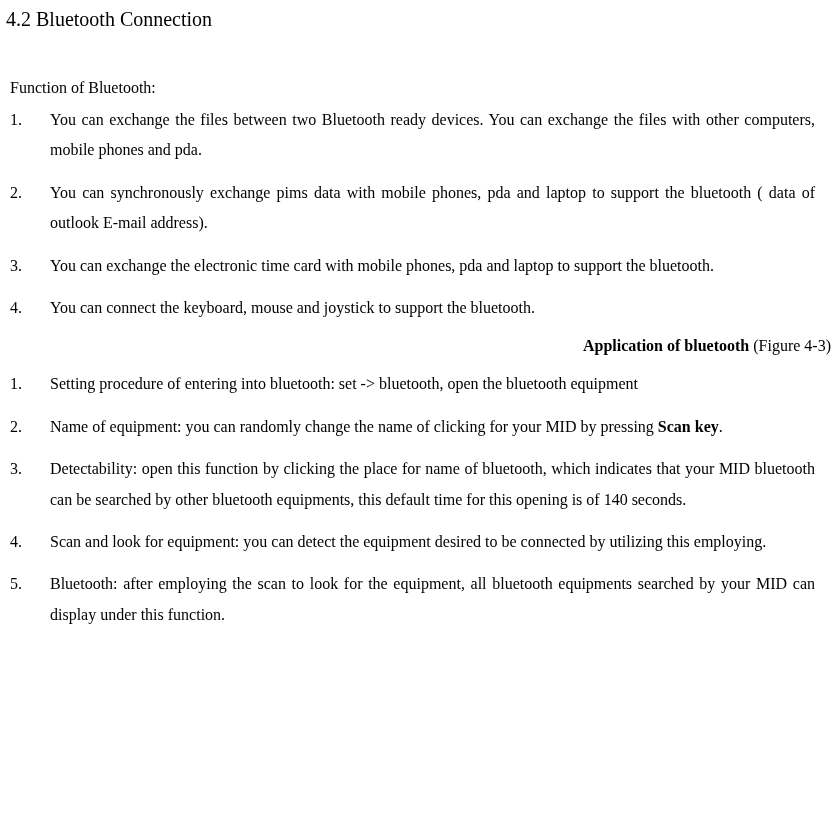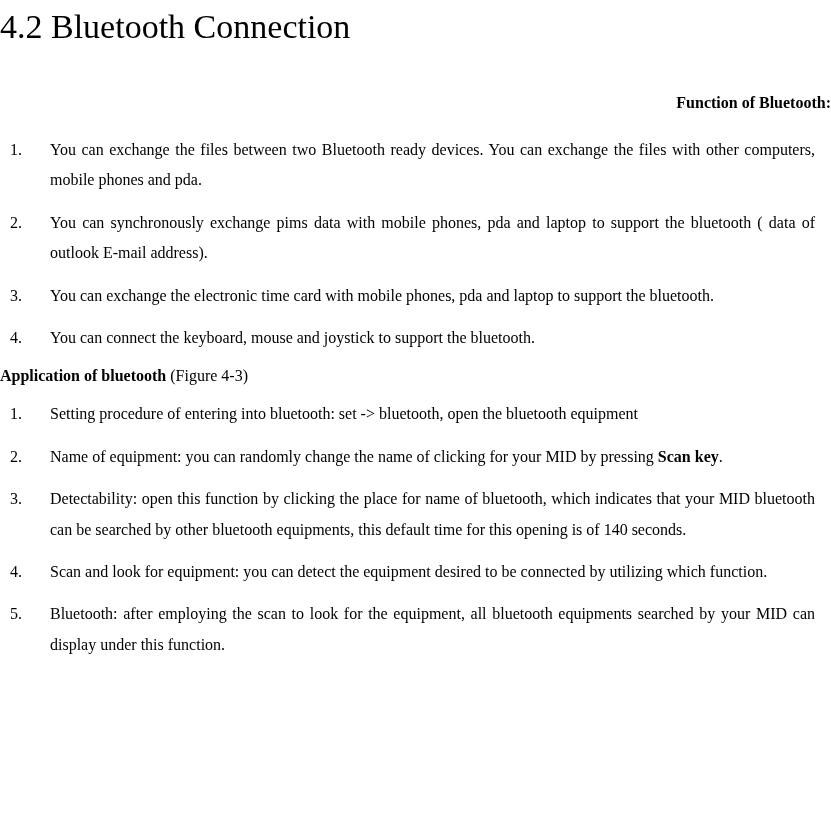--- a/index.html
+++ b/index.html
@@ -8,35 +8,36 @@
       box-sizing: border-box;
     }
     body {
       font-family: "Times New Roman", Times, serif;
       background: #ffffff;
       color: #000000;
       width: 831px;
       padding: 8px 0 20px 0;
     }
     .section-title {
-      font-size: 34px;
+      font-size: 20px;
       font-weight: normal;
+      margin-left: 6px;
       margin-bottom: 48px;
     }
     .subheading {
       font-size: 16px;
-      font-weight: bold;
+      font-weight: normal;
       margin-left: 10px;
-      margin-bottom: 23px;
-      text-align: right;
+      margin-bottom: 8px;
     }
     .subheading-app {
       font-size: 16px;
-      margin-left: 0;
+      margin-left: 14px;
       margin-bottom: 14px;
+      text-align: right;
     }
     .subheading-app .bold {
       font-weight: bold;
     }
     ol {
       list-style: none;
       margin-left: 10px;
       margin-bottom: 14px;
     }
     ol li {
@@ -98,19 +99,19 @@
     <span class="content">
       <span>Name of equipment: you can randomly change the name of clicking for your MID by pressing </span><span class="menu-key">Scan key</span><span>.</span>
     </span>
   </li>
   <li>
     <span class="num">3.</span>
     <span class="content">Detectability: open this function by clicking the place for name of bluetooth, which indicates that your MID bluetooth can be searched by other bluetooth equipments, this default time for this opening is of 140 seconds.</span>
   </li>
   <li>
     <span class="num">4.</span>
-    <span class="content">Scan and look for equipment: you can detect the equipment desired to be connected by utilizing which function.</span>
+    <span class="content">Scan and look for equipment: you can detect the equipment desired to be connected by utilizing this employing.</span>
   </li>
   <li>
     <span class="num">5.</span>
     <span class="content">Bluetooth: after employing the scan to look for the equipment, all bluetooth equipments searched by your MID can display under this function.</span>
   </li>
 </ol>
 
 </body></html>

